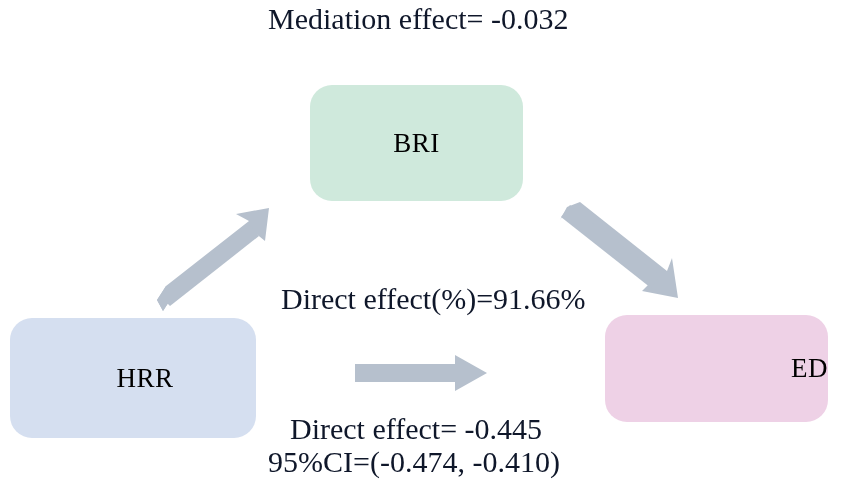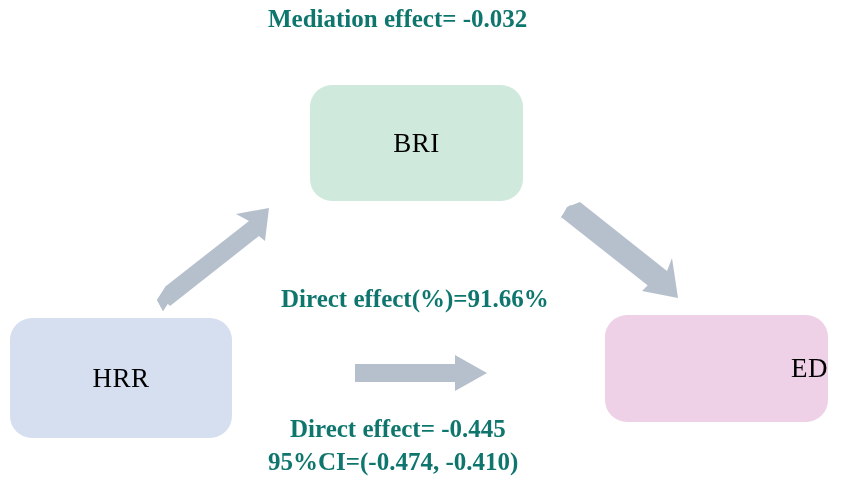--- a/index.html
+++ b/index.html
@@ -33,36 +33,36 @@
     width: 213px;
     height: 116px;
     background: #cfe9dc;
   }
   #node-hrr {
     left: 10px;
     top: 318px;
     width: 222px;
     height: 120px;
     background: #d5dff0;
+    padding-left: 24px;
   }
   #node-ed {
     left: 605px;
     top: 315px;
     width: 223px;
     height: 107px;
     background: #eed1e6;
     justify-content: flex-end;
   }
   .label-block {
     position: absolute;
-    font-size: 25px;
+    font-size: 30px;
     line-height: 33px;
     white-space: nowrap;
-    color: #0f766e;
-    font-weight: bold;
+    color: #0f172a;
   }
   #label-mediation {
     left: 268px;
     top: 2px;
     text-align: center;
   }
   #label-mediation .line-1 { display: block; }
   #label-mediation .line-2 { display: block; }
   #label-direct-percent {
     left: 281px;

